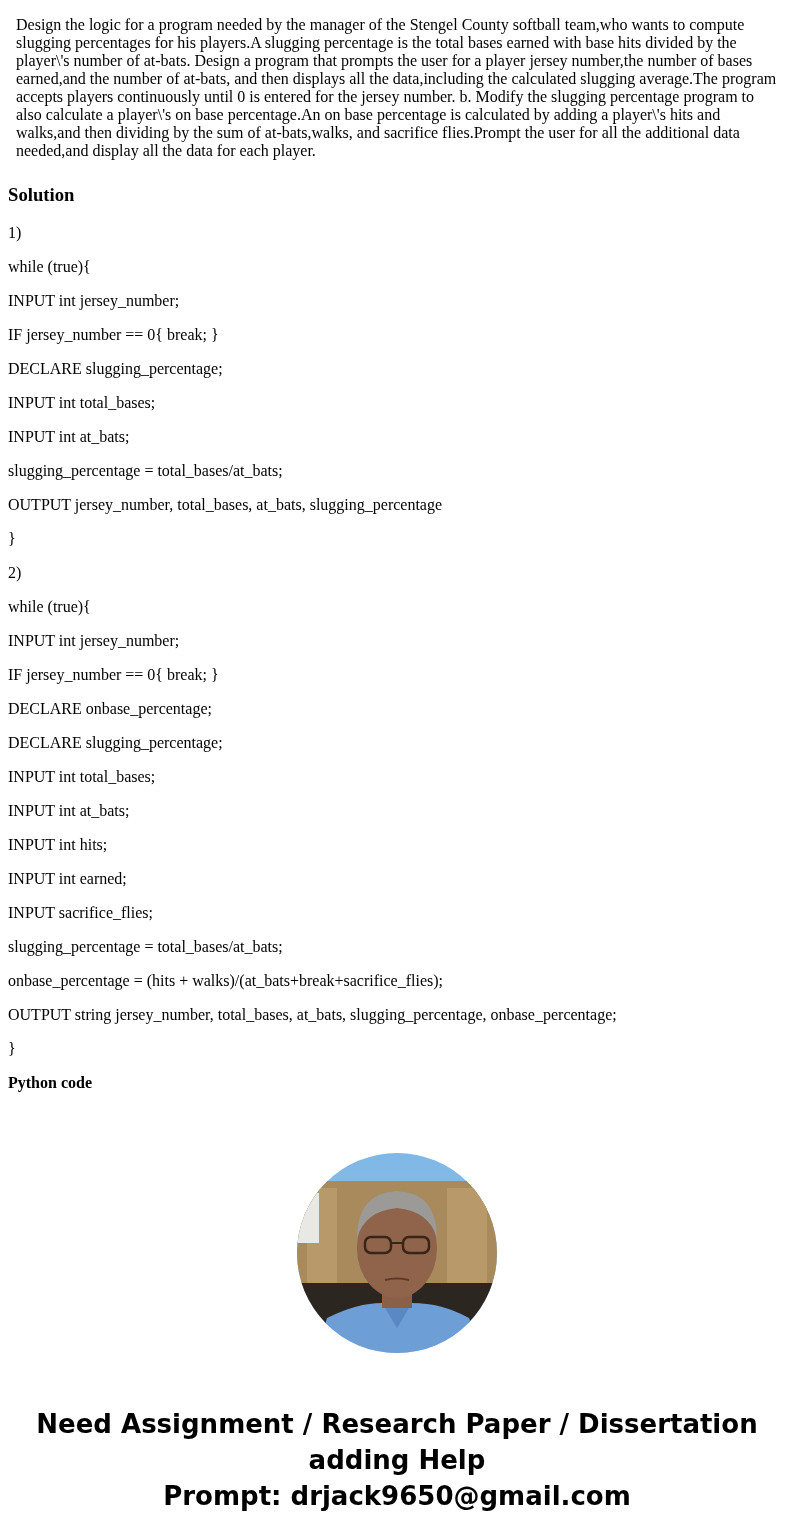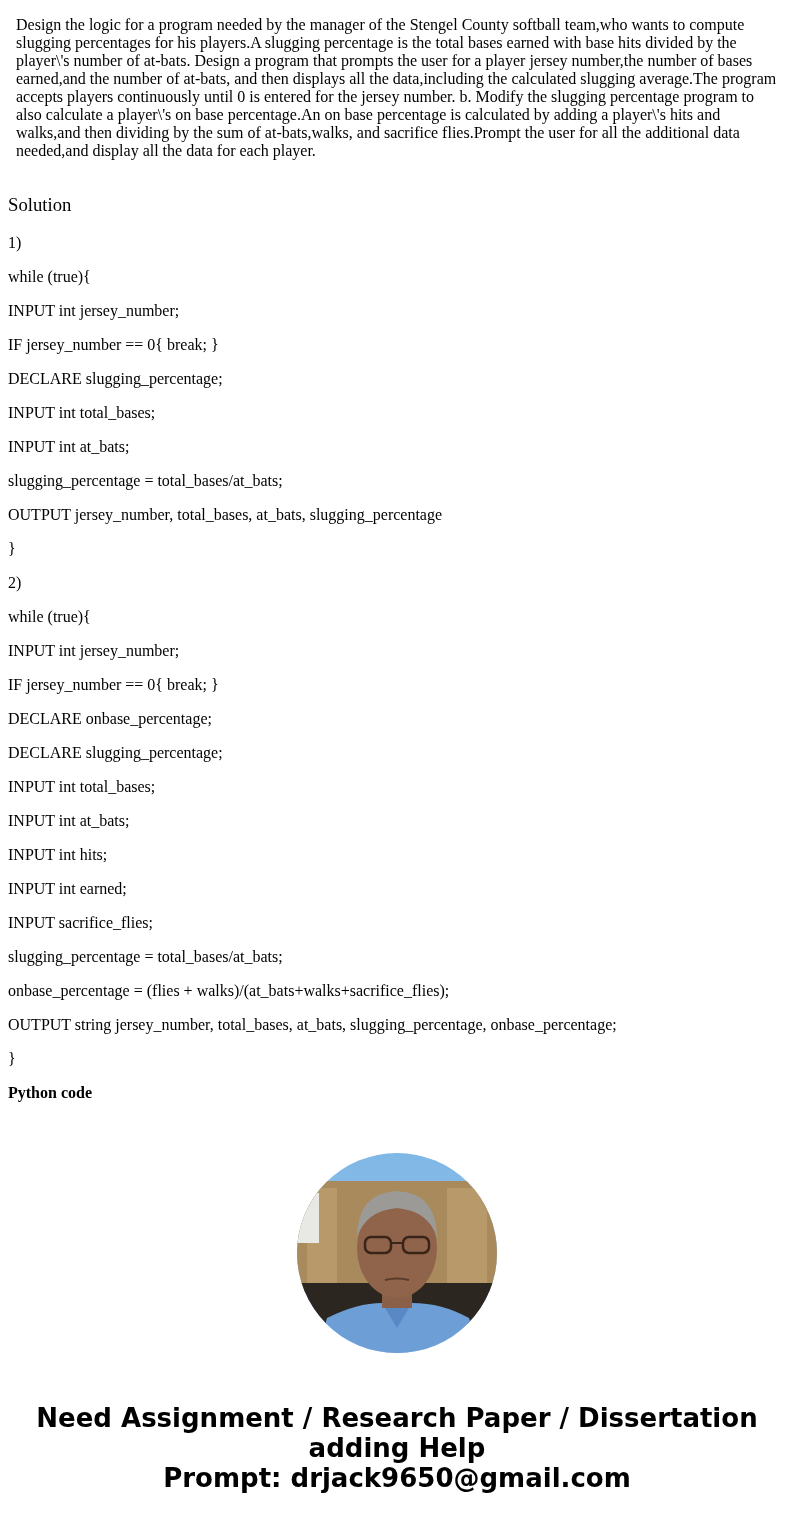--- a/index.html
+++ b/index.html
@@ -6,39 +6,39 @@
   body {
     width: 794px;
     min-height: 1523px;
     font-family: "Liberation Serif", "DejaVu Serif", serif;
     font-size: 16px;
     color: #000;
     position: relative;
   }
   .content { padding: 8px 8px 0 8px; }
   .question { margin: 8px; line-height: 18px; }
-  h3.solution { font-size: 18.7px; font-weight: normal; margin: 34px 0 18px 0; line-height: 22px; }
+  h3.solution { font-size: 18.7px; font-weight: bold; margin: 24px 0 18px 0; line-height: 22px; }
   .subhead { font-weight: bold; margin: 0 0 16px 0; line-height: 18px; }
   .line { margin: 0 0 16px 0; line-height: 18px; white-space: pre-wrap; }
   .avatar-wrap {
     position: absolute; left: 297px; top: 1153px;
     width: 200px; height: 200px; border-radius: 50%;
     overflow: hidden;
   }
   .avatar-wrap svg { display: block; }
   .promo {
     position: absolute; left: 0; top: 1403px; width: 794px;
     text-align: center;
     font-family: "DejaVu Sans", sans-serif;
     font-weight: bold;
     font-size: 26px;
     line-height: 30px;
     color: #000;
   }
-  .promo div { margin: 0; }
+  .promo div { margin: 6px; }
 </style>
 </head>
 <body>
 
 <div class="content">
   <p class="question">Design the logic for a program needed by the manager of the Stengel County softball team,who wants to compute slugging percentages for his players.A slugging percentage is the total bases earned with base hits divided by the player\'s number of at-bats. Design a program that prompts the user for a player jersey number,the number of bases earned,and the number of at-bats, and then displays all the data,including the calculated slugging average.The program accepts players continuously until 0 is entered for the jersey number. b. Modify the slugging percentage program to also calculate a player\'s on base percentage.An on base percentage is calculated by adding a player\'s hits and walks,and then dividing by the sum of at-bats,walks, and sacrifice flies.Prompt the user for all the additional data needed,and display all the data for each player.</p>
 
   <h3 class="solution">Solution</h3>
 
 
@@ -61,21 +61,21 @@
     <p class="line">INPUT int jersey_number;</p>
     <p class="line">IF jersey_number == 0{ break; }</p>
     <p class="line">DECLARE onbase_percentage;</p>
     <p class="line">DECLARE slugging_percentage;</p>
     <p class="line">INPUT int total_bases;</p>
     <p class="line">INPUT int at_bats;</p>
     <p class="line">INPUT int hits;</p>
     <p class="line">INPUT int earned;</p>
     <p class="line">INPUT sacrifice_flies;</p>
     <p class="line">slugging_percentage = total_bases/at_bats;</p>
-    <p class="line">onbase_percentage = (flies + walks)/(at_bats+walks+sacrifice_flies);</p>
+    <p class="line">onbase_percentage = (hits + walks)/(at_bats+break+sacrifice_flies);</p>
     <p class="line">OUTPUT string jersey_number, total_bases, at_bats, slugging_percentage, onbase_percentage;</p>
     <p class="line">}</p>
   </div>
 
   <p class="subhead">Python code</p>
 </div>
 
 <div class="avatar-wrap">
   <svg width="200" height="200" viewBox="0 0 200 200">
     <defs>

